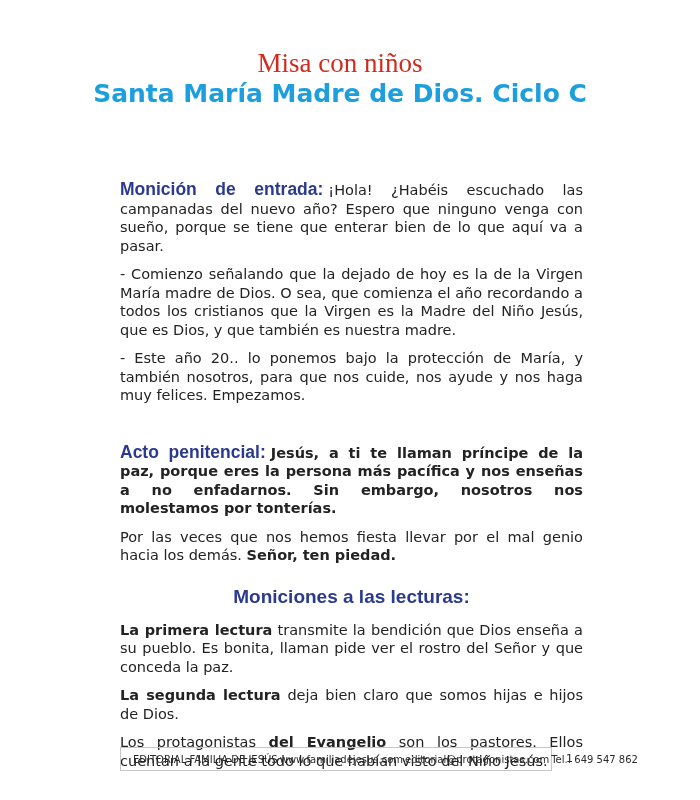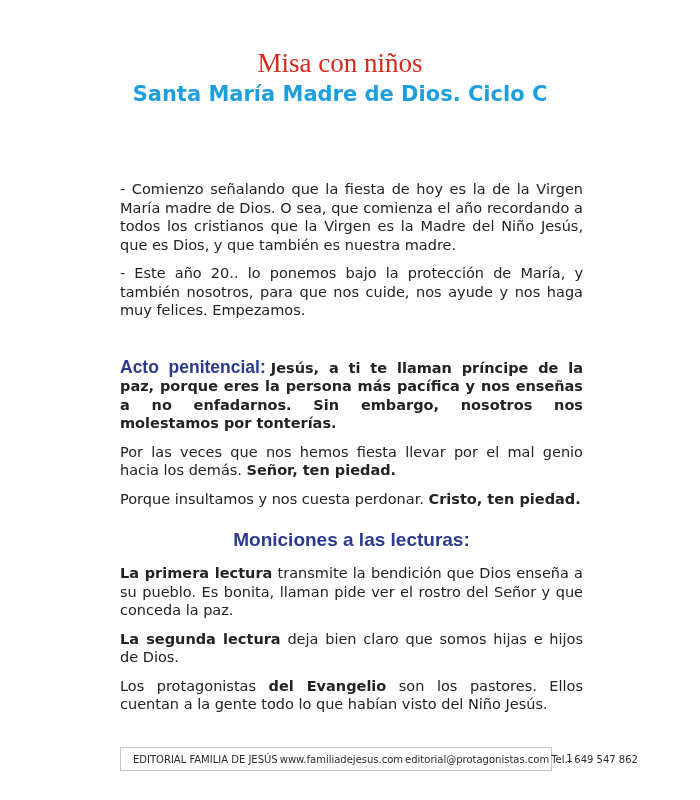--- a/index.html
+++ b/index.html
@@ -18,21 +18,21 @@
     font-family: "Liberation Serif", serif;
     font-weight: 400;
     font-size: 27px;
     line-height: 30px;
     color: var(--title-red, #d32a1e);
   }
   .subtitle {
     margin: 2px 0 0 0;
     font-family: cursive, "DejaVu Sans", sans-serif;
     font-weight: 700;
-    font-size: 21px;
+    font-size: 25px;
     line-height: 28px;
     color: var(--subtitle-blue, #1d9edd);
   }
   .content {
     position: absolute;
     left: 120px;
     top: 180px;
     width: 463px;
     text-align: justify;
     font-size: 14.5px;
@@ -87,30 +87,30 @@
 
 <div class="page">
 
   <div class="header">
     <h1 class="title">Misa con niños</h1>
     <h2 class="subtitle">Santa María Madre de Dios. Ciclo C</h2>
   </div>
 
   <div class="content">
 
+    <p class="para"><span class="h-inline">Monición de entrada:</span><span>¡Hola! ¿Habéis escuchado las campanadas del nuevo año? Espero que ninguno venga con sueño, porque se tiene que enterar bien de lo que aquí va a pasar.</span></p>
 
-    <p class="para">- Comienzo señalando que la fiesta de hoy es la de la Virgen María madre de Dios. O sea, que comienza el año recordando a todos los cristianos que la Virgen es la Madre del Niño Jesús, que es Dios, y que también es nuestra madre.</p>
+    <p class="para">- Comienzo señalando que la dejado de hoy es la de la Virgen María madre de Dios. O sea, que comienza el año recordando a todos los cristianos que la Virgen es la Madre del Niño Jesús, que es Dios, y que también es nuestra madre.</p>
 
     <p class="para">- Este año 20..  lo ponemos bajo la protección de María, y también nosotros, para que nos cuide, nos ayude y nos haga muy felices. Empezamos.</p>
 
     <p class="para sect-gap"><span class="h-inline">Acto penitencial:</span><span class="b">Jesús, a ti te llaman príncipe de la paz, porque eres la persona más pacífica y nos enseñas a no enfadarnos. Sin embargo, nosotros nos molestamos por tonterías.</span></p>
 
     <p class="para"><span>Por las veces que nos hemos fiesta llevar por el mal genio hacia los demás. </span><span class="b">Señor, ten piedad.</span></p>
 
-    <p class="para"><span>Porque insultamos y nos cuesta perdonar. </span><span class="b">Cristo, ten piedad.</span></p>
 
 
     <h3 class="h-block">Moniciones a las lecturas:</h3>
 
     <p class="para"><span></span><span class="b">La primera lectura</span><span> transmite la bendición que Dios enseña a su pueblo. Es bonita, llaman pide ver el rostro del Señor y que conceda la paz.</span></p>
 
     <p class="para"><span></span><span class="b">La segunda lectura</span><span> deja bien claro que somos hijas e hijos de Dios.</span></p>
 
     <p class="para"><span>Los protagonistas </span><span class="b">del Evangelio</span><span> son los pastores. Ellos cuentan a la gente todo lo que habían visto del Niño Jesús.</span></p>
 

